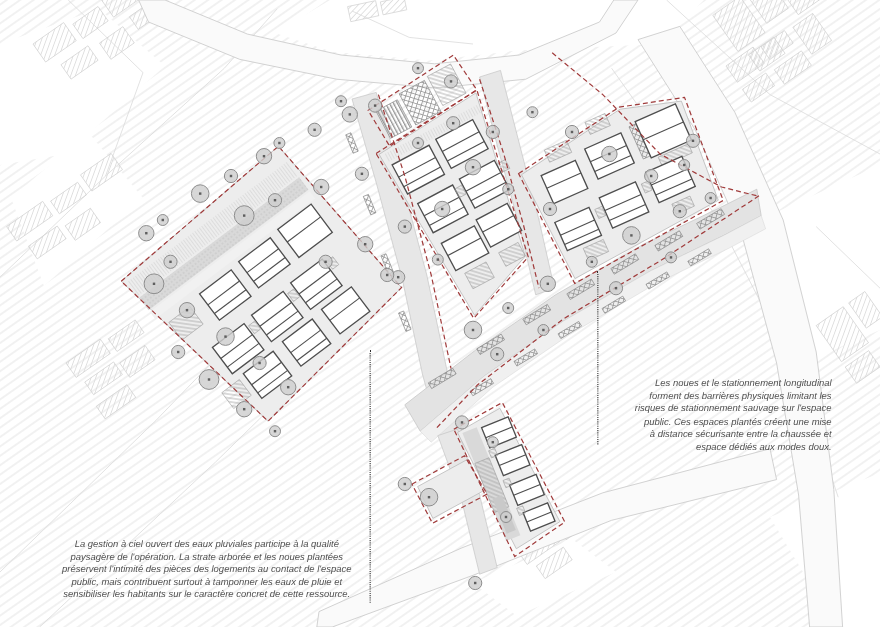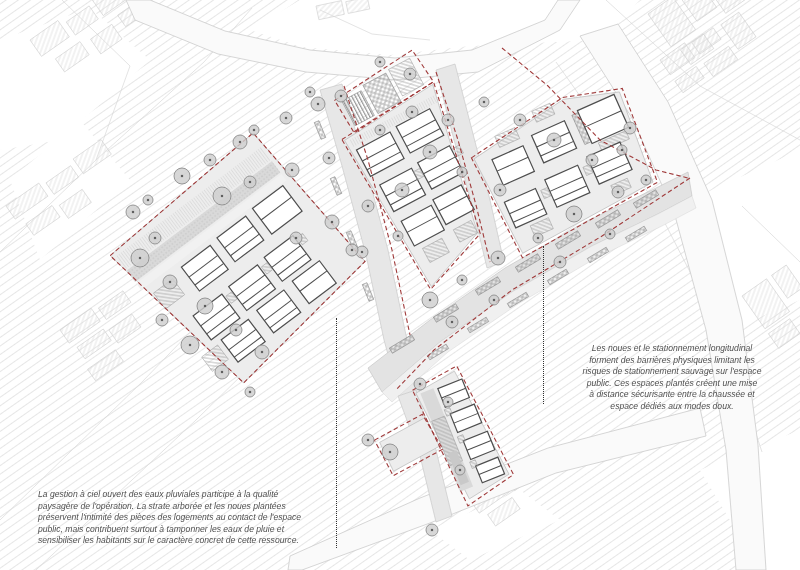--- a/index.html
+++ b/index.html
@@ -25,22 +25,22 @@
   .bldline{stroke:#4e4e4e;stroke-width:1;}
   .hpatch{fill:url(#pHatch);stroke:#9a9a9a;stroke-width:0.5;}
   .cross{fill:url(#pCross);stroke:#8a8a8a;stroke-width:0.6;}
   .stripv{fill:url(#pStripV);stroke:#8a8a8a;stroke-width:0.6;}
   .bdry{fill:none;stroke:#a03b3b;stroke-width:1.1;stroke-dasharray:4.5 2.8;stroke-linejoin:miter;}
   .tree{fill:#cecece;fill-opacity:0.82;stroke:#8d8d8d;stroke-width:0.9;}
   .treedot{fill:#4a4a4a;fill-opacity:0.85;}
   
   .annot{position:absolute;font-style:italic;font-size:8.6px;line-height:11.6px;
          color:#4f4f4f;white-space:pre-line;}
-  .annot-left{right:462px;top:489px;width:300px;text-align:left;}
-  .annot-right{left:572px;top:343px;width:200px;text-align:center;}
+  .annot-left{right:462px;top:489px;width:300px;text-align:center;}
+  .annot-right{left:556px;top:343px;width:200px;text-align:right;}
   .leader{position:absolute;width:0;border-left:1.6px dotted #2f2f2f;}
   .leader-left{left:336px;top:318px;height:230px;}
   .leader-right{left:543px;top:246px;height:158px;}
 </style>
 </head>
 <body>
 
 <div id="page">
   <svg id="plan-svg" width="800" height="570" viewBox="0 0 800 570">
     <defs>

